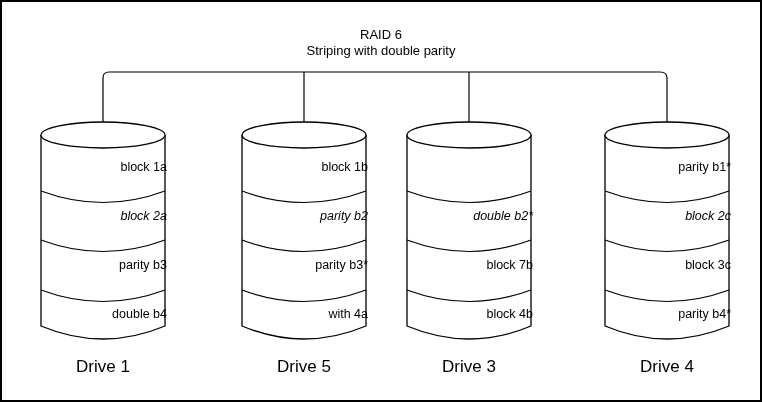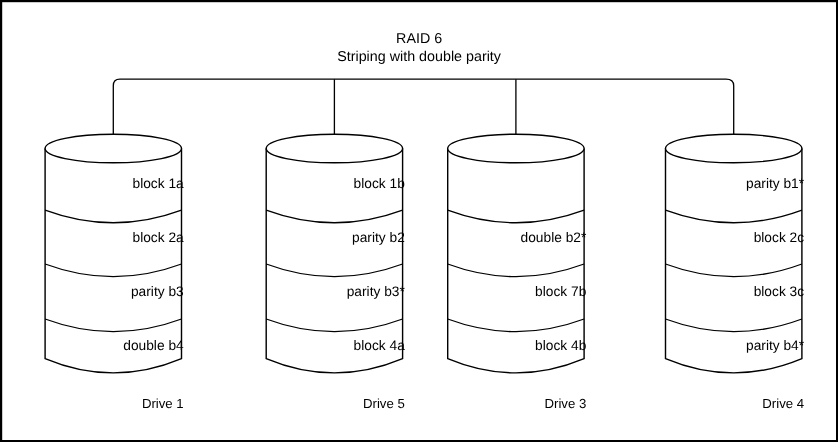--- a/index.html
+++ b/index.html
@@ -42,30 +42,30 @@
   .seg-label {
     position: absolute;
     left: 0;
     width: 128px;
     height: 16px;
     line-height: 16px;
     text-align: right;
     font-size: 12.5px;
   }
   .seg-0 { top: 38px; }
-  .seg-1 { top: 87px; }
+  .seg-1 { top: 87px; font-style: italic; }
   .seg-2 { top: 136px; }
   .seg-3 { top: 185px; }
   .drive-label {
     position: absolute;
     top: 238px;
     left: 0;
     width: 128px;
-    text-align: right;
-    font-size: 12px;
+    text-align: center;
+    font-size: 17px;
     line-height: 16px;
   }
   .d1 { left: 37px; }
   .d2 { left: 238px; }
   .d3 { left: 403px; }
   .d4 { left: 601px; }
 </style>
 </head>
 <body>
 
@@ -101,21 +101,21 @@
     <svg class="cyl-svg" width="128" height="224" viewBox="0 0 128 224">
       <path d="M 2 14 L 2 205 Q 64 231 126 205 L 126 14" fill="#ffffff" stroke="#000000" stroke-width="1.3"></path>
       <ellipse cx="64" cy="14" rx="62" ry="13" fill="#ffffff" stroke="#000000" stroke-width="1.3"></ellipse>
       <path d="M 2 70 Q 64 93 126 70" fill="none" stroke="#000000" stroke-width="1.2"></path>
       <path d="M 2 119 Q 64 142 126 119" fill="none" stroke="#000000" stroke-width="1.2"></path>
       <path d="M 2 169 Q 64 192 126 169" fill="none" stroke="#000000" stroke-width="1.2"></path>
     </svg>
     <div class="seg-label seg-0">block 1b</div>
     <div class="seg-label seg-1">parity b2</div>
     <div class="seg-label seg-2">parity b3*</div>
-    <div class="seg-label seg-3">block 4a</div>
+    <div class="seg-label seg-3">with 4a</div>
     <div class="drive-label">Drive 5</div>
   </div>
 
   <div class="drive d3">
     <svg class="cyl-svg" width="128" height="224" viewBox="0 0 128 224">
       <path d="M 2 14 L 2 205 Q 64 231 126 205 L 126 14" fill="#ffffff" stroke="#000000" stroke-width="1.3"></path>
       <ellipse cx="64" cy="14" rx="62" ry="13" fill="#ffffff" stroke="#000000" stroke-width="1.3"></ellipse>
       <path d="M 2 70 Q 64 93 126 70" fill="none" stroke="#000000" stroke-width="1.2"></path>
       <path d="M 2 119 Q 64 142 126 119" fill="none" stroke="#000000" stroke-width="1.2"></path>
       <path d="M 2 169 Q 64 192 126 169" fill="none" stroke="#000000" stroke-width="1.2"></path>

